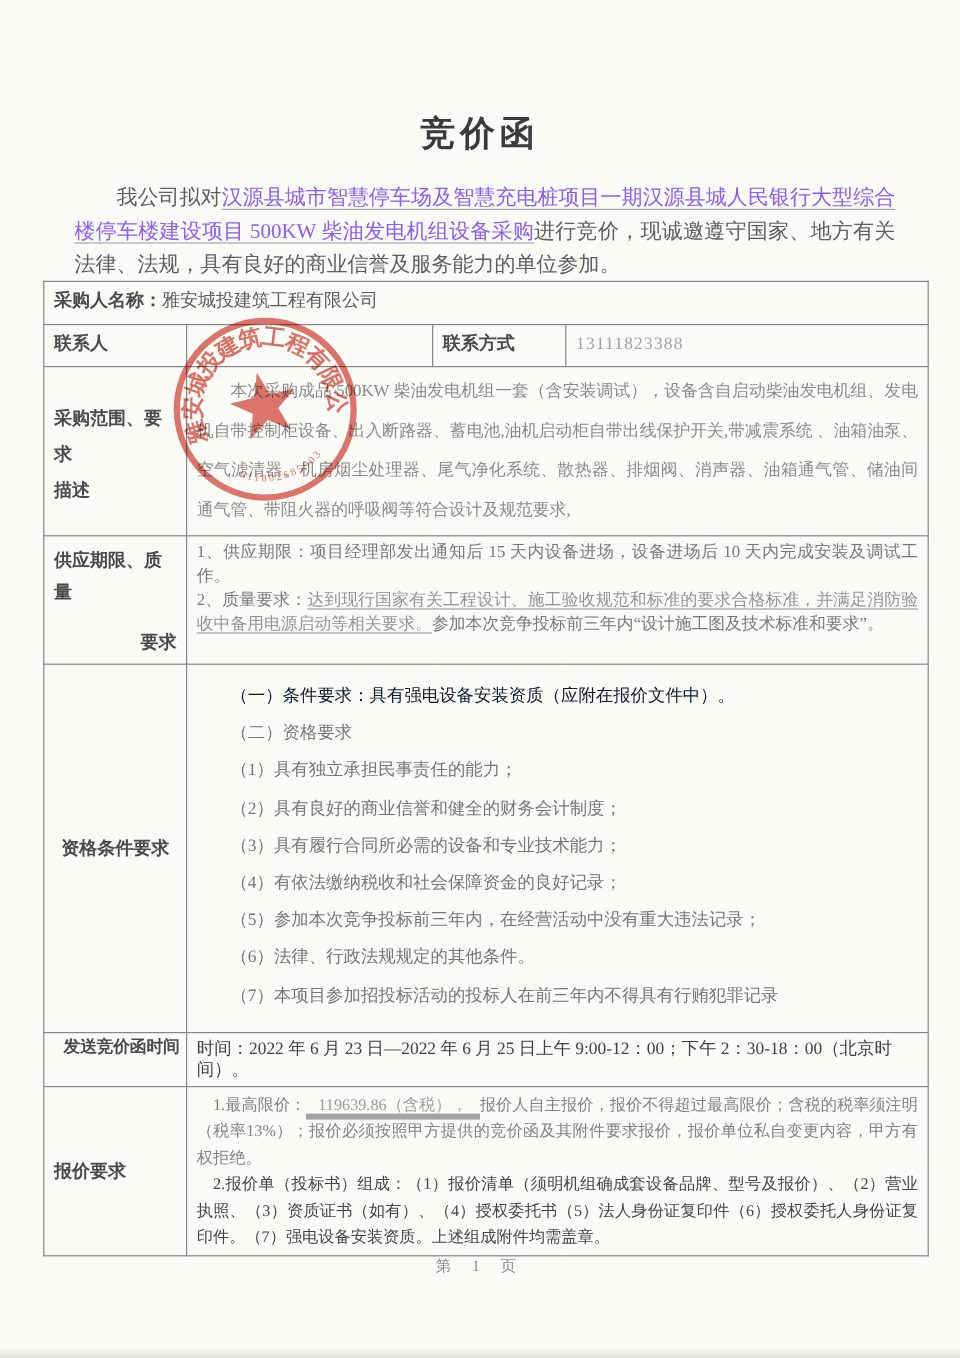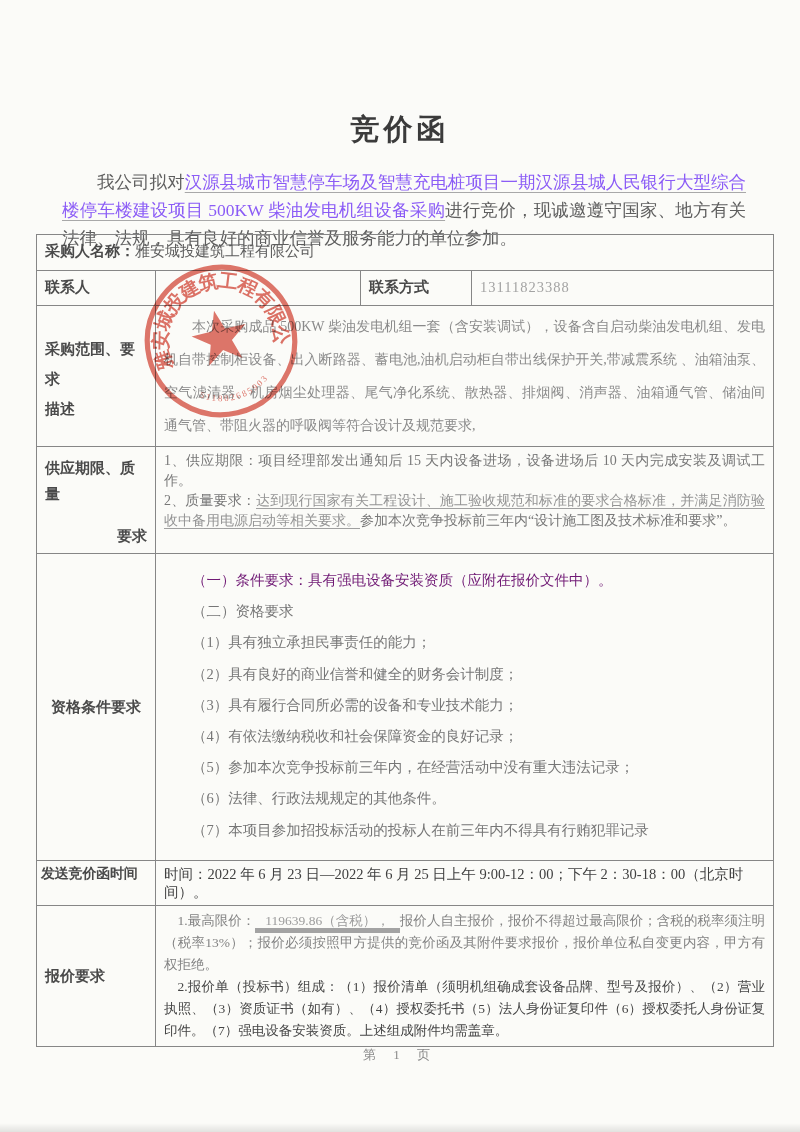--- a/index.html
+++ b/index.html
@@ -3,21 +3,21 @@
 <meta charset="utf-8">
 <style>
   html,body{margin:0;padding:0;background:#ffffff;}
   .page{
     position:relative;width:800px;height:1132px;margin:0 auto;
     background:#fbfbf8;overflow:hidden;
     font-family:"Liberation Serif","DejaVu Serif",serif;
     color:#5a5a5a;
   }
   .doc-title{
-    margin:18px;padding-top:92px;text-align:center;
+    margin:0;padding-top:92px;text-align:center;
     font-size:29px;font-weight:bold;color:#3b3b3b;letter-spacing:4px;
   }
   .intro{
     margin:18px 54px 0 62px;
     font-size:17.5px;line-height:28px;color:#5e5e5e;
     text-indent:2em;text-align:justify;
   }
   .u-light{
     color:#8b5cf6;
     text-decoration:underline;
@@ -39,24 +39,24 @@
   .row-contact td{height:26px;line-height:24px;}
   .cell-phone-value{color:#a3a3a3;letter-spacing:1px;font-size:14.5px;}
   .row-scope td.content{height:129px;line-height:33px;font-size:14px;color:#8a8a8a;text-indent:2em;text-align:justify;}
   .row-scope td.lblcell{line-height:30px;padding-top:28px;}
   .row-supply td.content{height:57px;line-height:20px;font-size:14px;color:#787878;text-align:justify;}
   .row-supply td.lblcell{line-height:26px;padding-top:8px;}
   .lbl-line2-center{text-align:right;margin-top:16px;}
   .row-qual td.content{height:290px;padding:16px 8px 0 36px;}
   .row-qual td.lblcell{vertical-align:middle;text-align:center;}
   .qual-item{height:31.2px;line-height:20px;font-size:14.5px;color:#767676;}
-  .qual-item.first{color:#701a75;}
+  .qual-item.first{color:#0f172a;}
   .row-send td{height:17px;line-height:18px;}
   .row-send td.content{font-size:14.5px;color:#404040;}
-  .row-send td.lblcell{font-size:14px;padding-left:4px;padding-right:2px;letter-spacing:-0.2px;}
+  .row-send td.lblcell{font-size:14px;padding-left:16px;padding-right:2px;letter-spacing:-0.2px;}
   .row-quote td.content{height:125px;line-height:22px;font-size:13.5px;text-align:justify;}
   .row-quote td.lblcell{vertical-align:middle;}
   .quote-p1{margin:0;color:#828282;text-indent:1em;}
   .quote-p2{margin:0;color:#454545;text-indent:1em;}
   .u-price{
     color:#9c9c9c;border-bottom:5px solid #a3a3a3;padding:0 10px;
   }
   .u-mid{
     color:#949494;
     text-decoration:underline;

